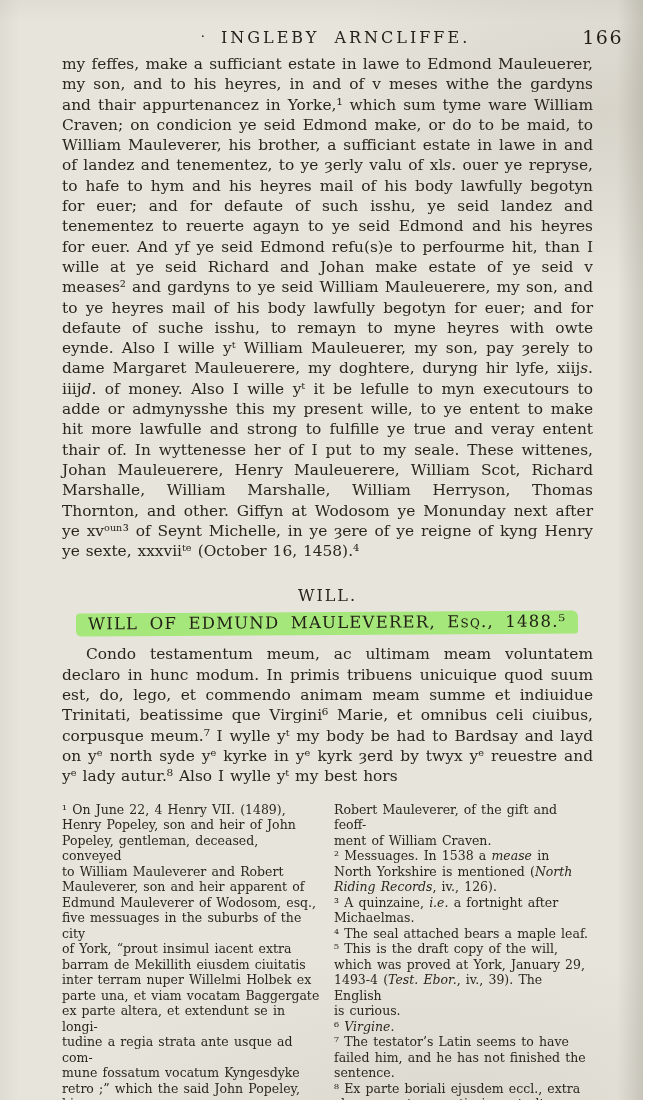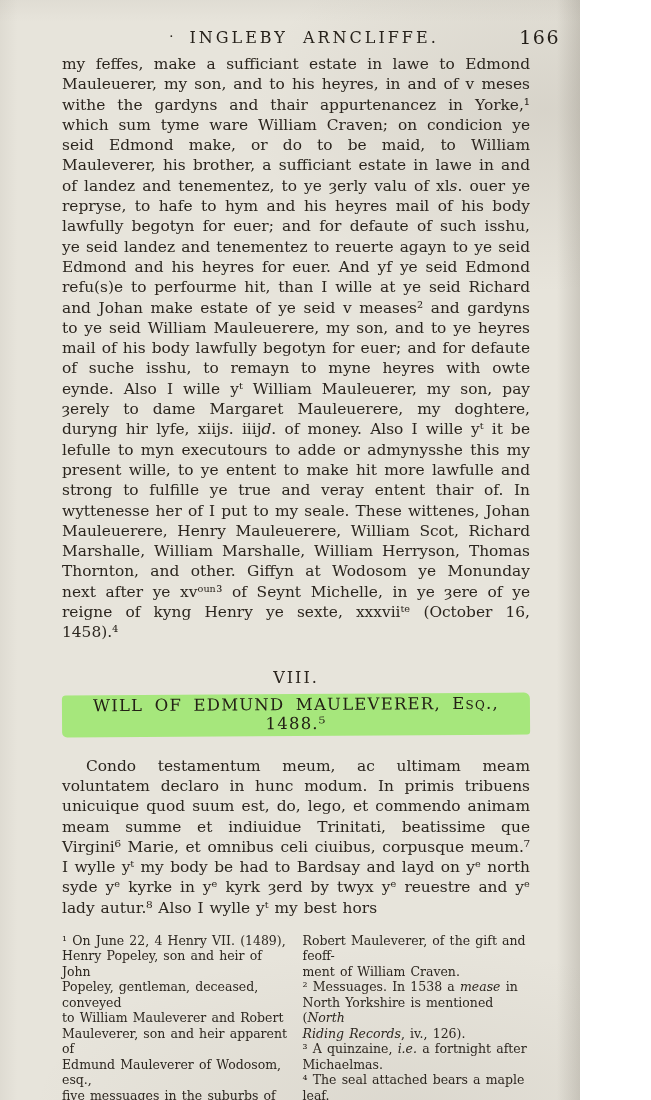--- a/index.html
+++ b/index.html
@@ -1,21 +1,21 @@
 <!DOCTYPE html>
 <html><head>
 <meta charset="utf-8">
 <style>
   html,body { margin:0; padding:0; }
   body {
     width:651px; height:1100px;
     font-family:"DejaVu Serif","Liberation Serif",serif;
   }
   .page {
-    position:relative; width:580px; height:1100px; overflow:hidden;
+    position:relative; width:643px; height:1100px; overflow:hidden;
     background:
       radial-gradient(ellipse 420px 260px at 94% 10%, rgba(120,112,98,.14), transparent 70%),
       radial-gradient(ellipse 500px 220px at 70% 101%, rgba(120,112,98,.10), transparent 75%),
       linear-gradient(to left, rgba(105,99,87,.22), rgba(105,99,87,0) 4%),
       linear-gradient(to right, rgba(105,99,87,.07), rgba(105,99,87,0) 3%),
       linear-gradient(to bottom, rgba(105,99,87,.06), rgba(105,99,87,0) 2%),
       #e7e4db;
     color:#2b251e;
   }
   .content { padding:26px 50px 0 62px; }
@@ -32,21 +32,21 @@
     font-size:19px; letter-spacing:1.5px; color:#221d17;
   }
 
   .para {
     margin:0; text-align:justify;
     font-size:15.4px; line-height:20.3px;
     word-spacing:1px;
     color:#2b251e;
   }
   .para1 { }
-  .para2 { margin-top:20px; text-indent:24px; }
+  .para2 { margin-top:9px; text-indent:24px; }
 
   .section-number {
     margin-top:25px; text-align:center;
     font-size:16px; letter-spacing:2px; color:#2b251e;
   }
   .section-heading { margin-top:7px; text-align:center; }
   .section-heading .hl {
     display:inline-block; padding:1px 12px 3px;
     font-size:16.5px; letter-spacing:1.2px; word-spacing:5px;
     font-variant:small-caps;
@@ -71,21 +71,21 @@
 
     <header class="pagehead">
       <div class="running-head">
         <span class="mark">·</span><span>INGLEBY ARNCLIFFE.</span>
       </div>
       <span class="page-number">166</span>
     </header>
 
     <p class="para para1">my feffes, make a sufficiant estate in lawe to Edmond Mauleuerer, my son, and to his heyres, in and of v meses withe the gardyns and thair appurtenancez in Yorke,¹ which sum tyme ware William Craven; on condicion ye seid Edmond make, or do to be maid, to William Mauleverer, his brother, a sufficiant estate in lawe in and of landez and tenementez, to ye ȝerly valu of xl<i>s</i>. ouer ye repryse, to hafe to hym and his heyres mail of his body lawfully begotyn for euer; and for defaute of such isshu, ye seid landez and tenementez to reuerte agayn to ye seid Edmond and his heyres for euer.  And yf ye seid Edmond refu(s)e to perfourme hit, than I wille at ye seid Richard and Johan make estate of ye seid v meases² and gardyns to ye seid William Mauleuerere, my son, and to ye heyres mail of his body lawfully begotyn for euer; and for defaute of suche isshu, to remayn to myne heyres with owte eynde.  Also I wille yᵗ William Mauleuerer, my son, pay ȝerely to dame Margaret Mauleuerere, my doghtere, duryng hir lyfe, xiij<i>s</i>. iiij<i>d</i>. of money.  Also I wille yᵗ it be lefulle to myn executours to adde or admynysshe this my present wille, to ye entent to make hit more lawfulle and strong to fulfille ye true and veray entent thair of.  In wyttenesse her of I put to my seale.  These wittenes, Johan Mauleuerere, Henry Mauleuerere, William Scot, Richard Marshalle, William Marshalle, William Herryson, Thomas Thornton, and other.  Giffyn at Wodosom ye Monunday next after ye xvᵒᵘⁿ³ of Seynt Michelle, in ye ȝere of ye reigne of kyng Henry ye sexte, xxxviiᵗᵉ (October 16, 1458).⁴</p>
 
-    <div class="section-number">VIII.</div>
+    <div class="section-number">WILL.</div>
 
     <div class="section-heading">
       <span class="hl" style="background-color:#a6e77c">WILL OF EDMUND MAULEVERER, Esq., 1488.⁵</span>
     </div>
 
     <p class="para para2">Condo testamentum meum, ac ultimam meam voluntatem declaro in hunc modum.  In primis tribuens unicuique quod suum est, do, lego, et commendo animam meam summe et indiuidue Trinitati, beatissime que Virgini⁶ Marie, et omnibus celi ciuibus, corpusque meum.⁷  I wylle yᵗ my body be had to Bardsay and layd on yᵉ north syde yᵉ kyrke in yᵉ kyrk ȝerd by twyx yᵉ reuestre and yᵉ lady autur.⁸  Also I wylle yᵗ my best hors</p>
 
     <footer class="footnotes">
       <div class="fn-col"> ¹ On June 22, 4 Henry VII. (1489),<br>Henry Popeley, son and heir of John<br>Popeley, gentleman, deceased, conveyed<br>to William Mauleverer and Robert<br>Mauleverer, son and heir apparent of<br>Edmund Mauleverer of Wodosom, esq.,<br>five messuages in the suburbs of the city<br>of York, “prout insimul iacent extra<br>barram de Mekillith eiusdem ciuitatis<br>inter terram nuper Willelmi Holbek ex<br>parte una, et viam vocatam Baggergate<br>ex parte altera, et extendunt se in longi-<br>tudine a regia strata ante usque ad com-<br>mune fossatum vocatum Kyngesdyke<br>retro ;” which the said John Popeley, his<br>father, held together with Robert Mau-<br>leverer esquire and Richard Wyman<br>gentleman, deceased, to the use of the said</div>
       <div class="fn-col">Robert Mauleverer, of the gift and feoff-<br>ment of William Craven.<br> ² Messuages.  In 1538 a <i>mease</i> in<br>North Yorkshire is mentioned (<i>North</i><br><i>Riding Records</i>, iv., 126).<br> ³ A quinzaine, <i>i.e.</i> a fortnight after<br>Michaelmas.<br> ⁴ The seal attached bears a maple leaf.<br> ⁵ This is the draft copy of the will,<br>which was proved at York, January 29,<br>1493-4 (<i>Test. Ebor.</i>, iv., 39).  The English<br>is curious.<br> ⁶ <i>Virgine.</i><br> ⁷ The testator’s Latin seems to have<br>failed him, and he has not finished the<br>sentence.<br> ⁸ Ex parte boriali ejusdem eccl., extra<br>chorum, ante revestiarium et altare<br>B.M.V. (<i>Test. Ebor.</i>, iv., 40).</div>

